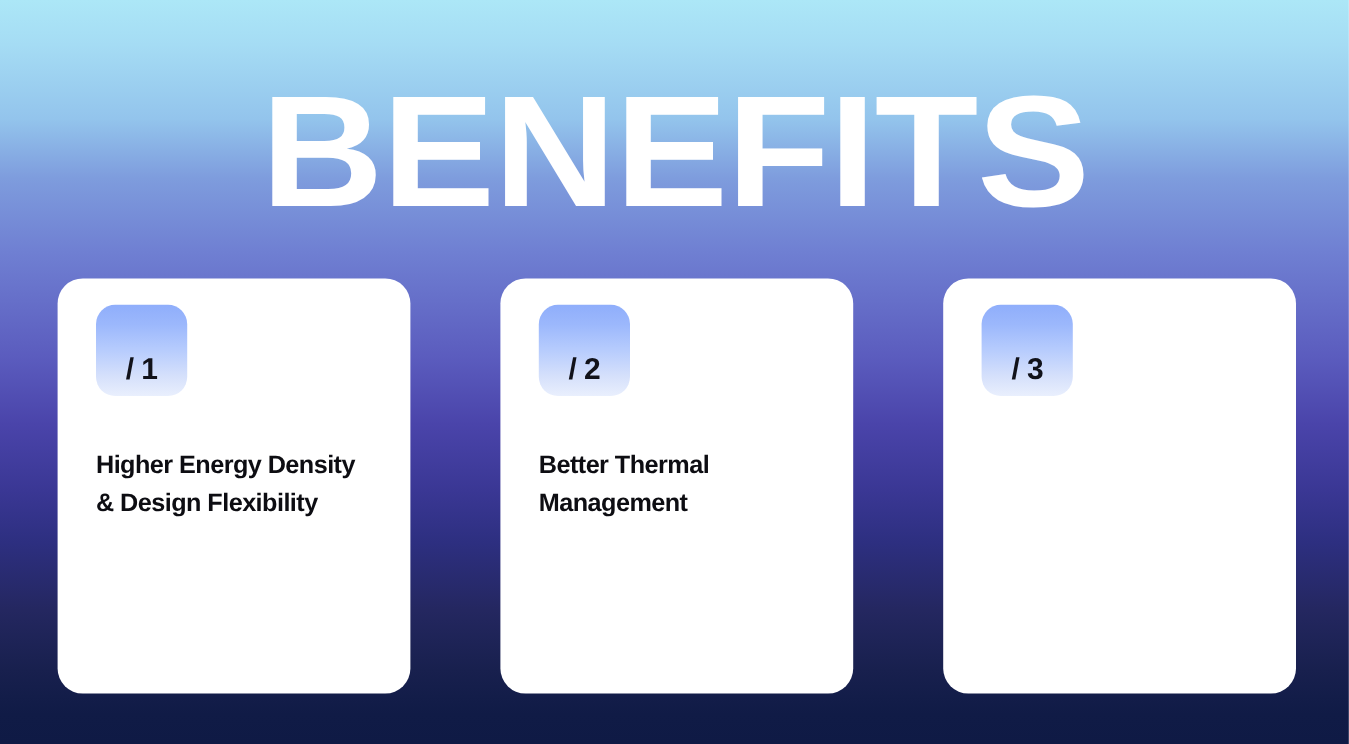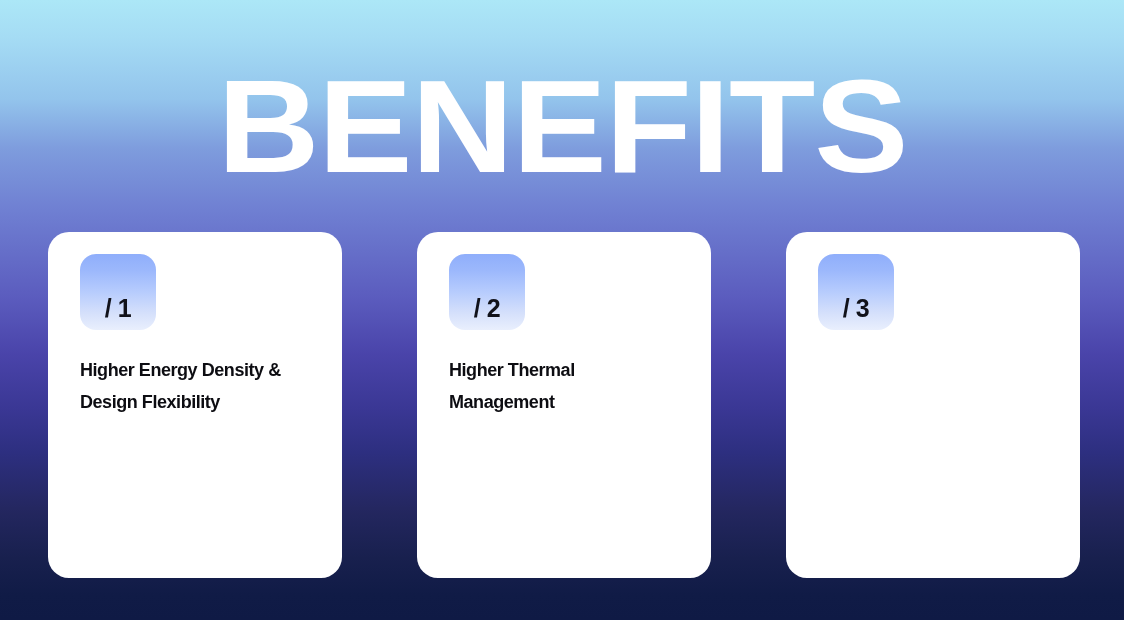--- a/index.html
+++ b/index.html
@@ -105,24 +105,24 @@
     text-align: center;
     font-family: "Liberation Sans", sans-serif;
     font-weight: 700;
     font-size: 25px;
     letter-spacing: -0.5px;
     color: #11121a;
     line-height: 1;
   }
 
   .card-title {
-    margin-top: 24px;
+    margin-top: 42px;
     font-family: "Liberation Sans", sans-serif;
     font-weight: 700;
-    font-size: 18px;
+    font-size: 21px;
     line-height: 32px;
     letter-spacing: -0.45px;
     color: #0d0d12;
     max-width: 225px;
   }
 
   .card-title.upper {
     text-transform: uppercase;
     letter-spacing: -0.2px;
   }
@@ -142,21 +142,21 @@
       <div class="badge">
         <div class="badge-num">/ 1</div>
       </div>
       <div class="card-title">Higher Energy Density &amp; Design Flexibility</div>
     </div>
 
     <div class="card">
       <div class="badge">
         <div class="badge-num">/ 2</div>
       </div>
-      <div class="card-title">Higher Thermal Management</div>
+      <div class="card-title">Better Thermal Management</div>
     </div>
 
     <div class="card">
       <div class="badge">
         <div class="badge-num">/ 3</div>
       </div>
     </div>
 
   </div>
 </div>

